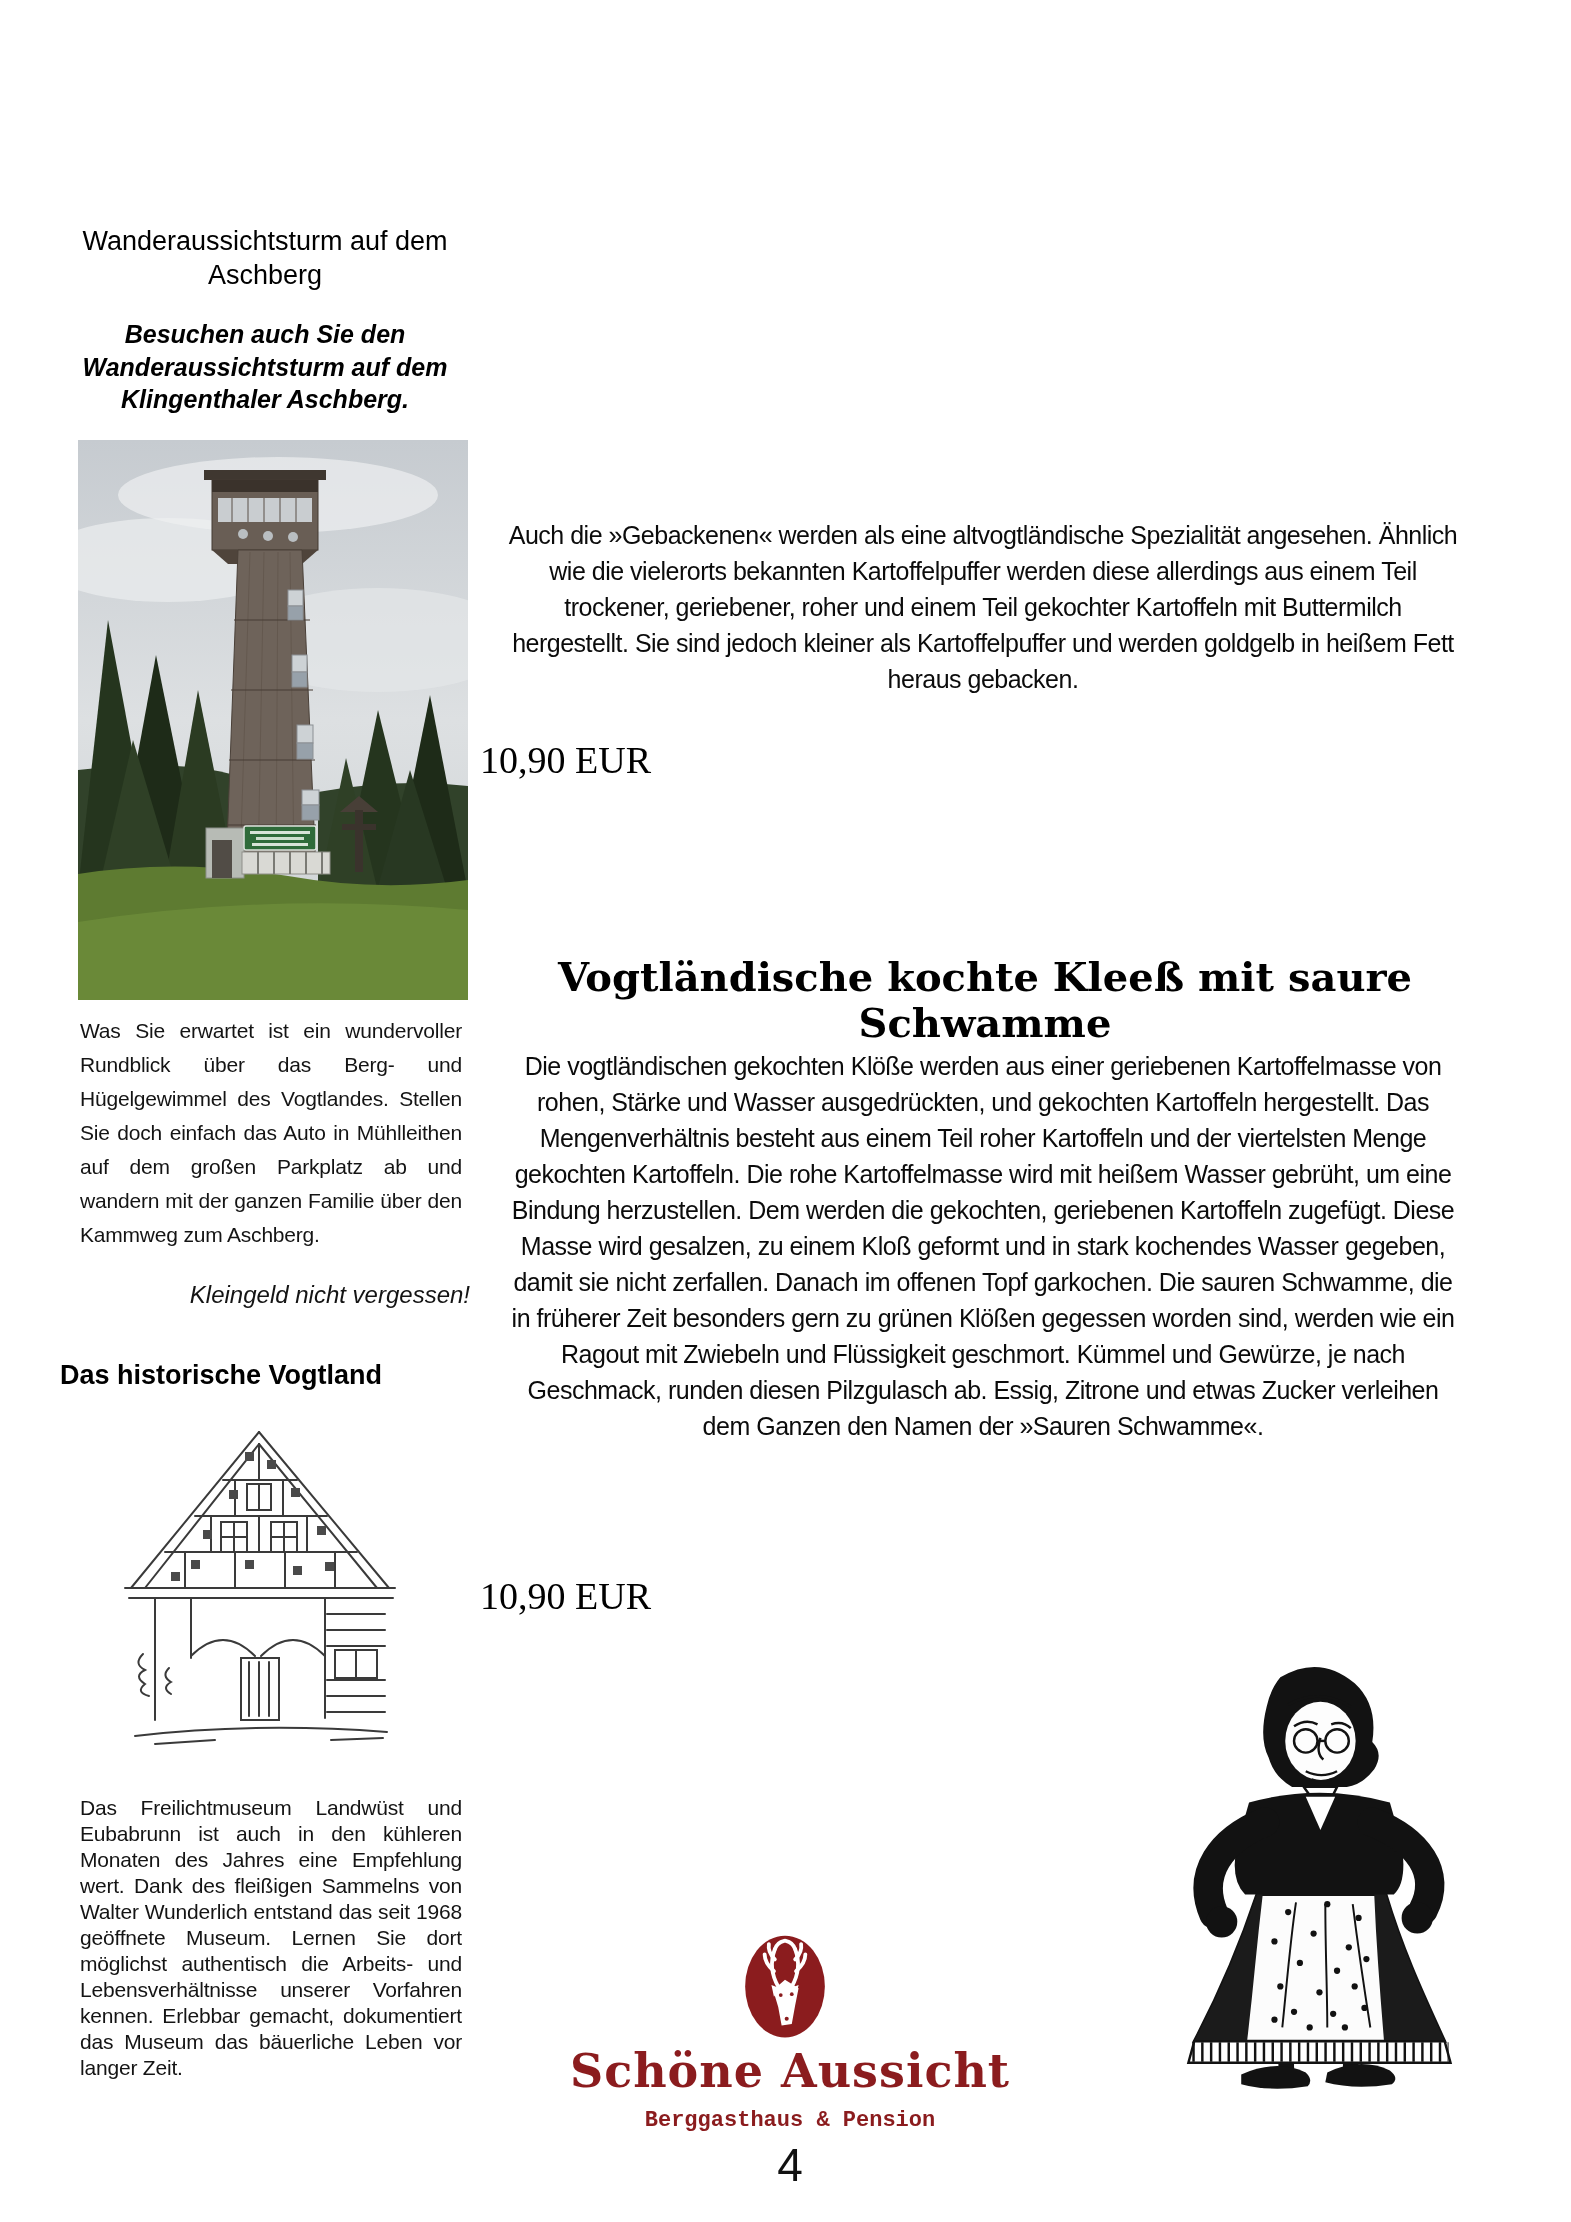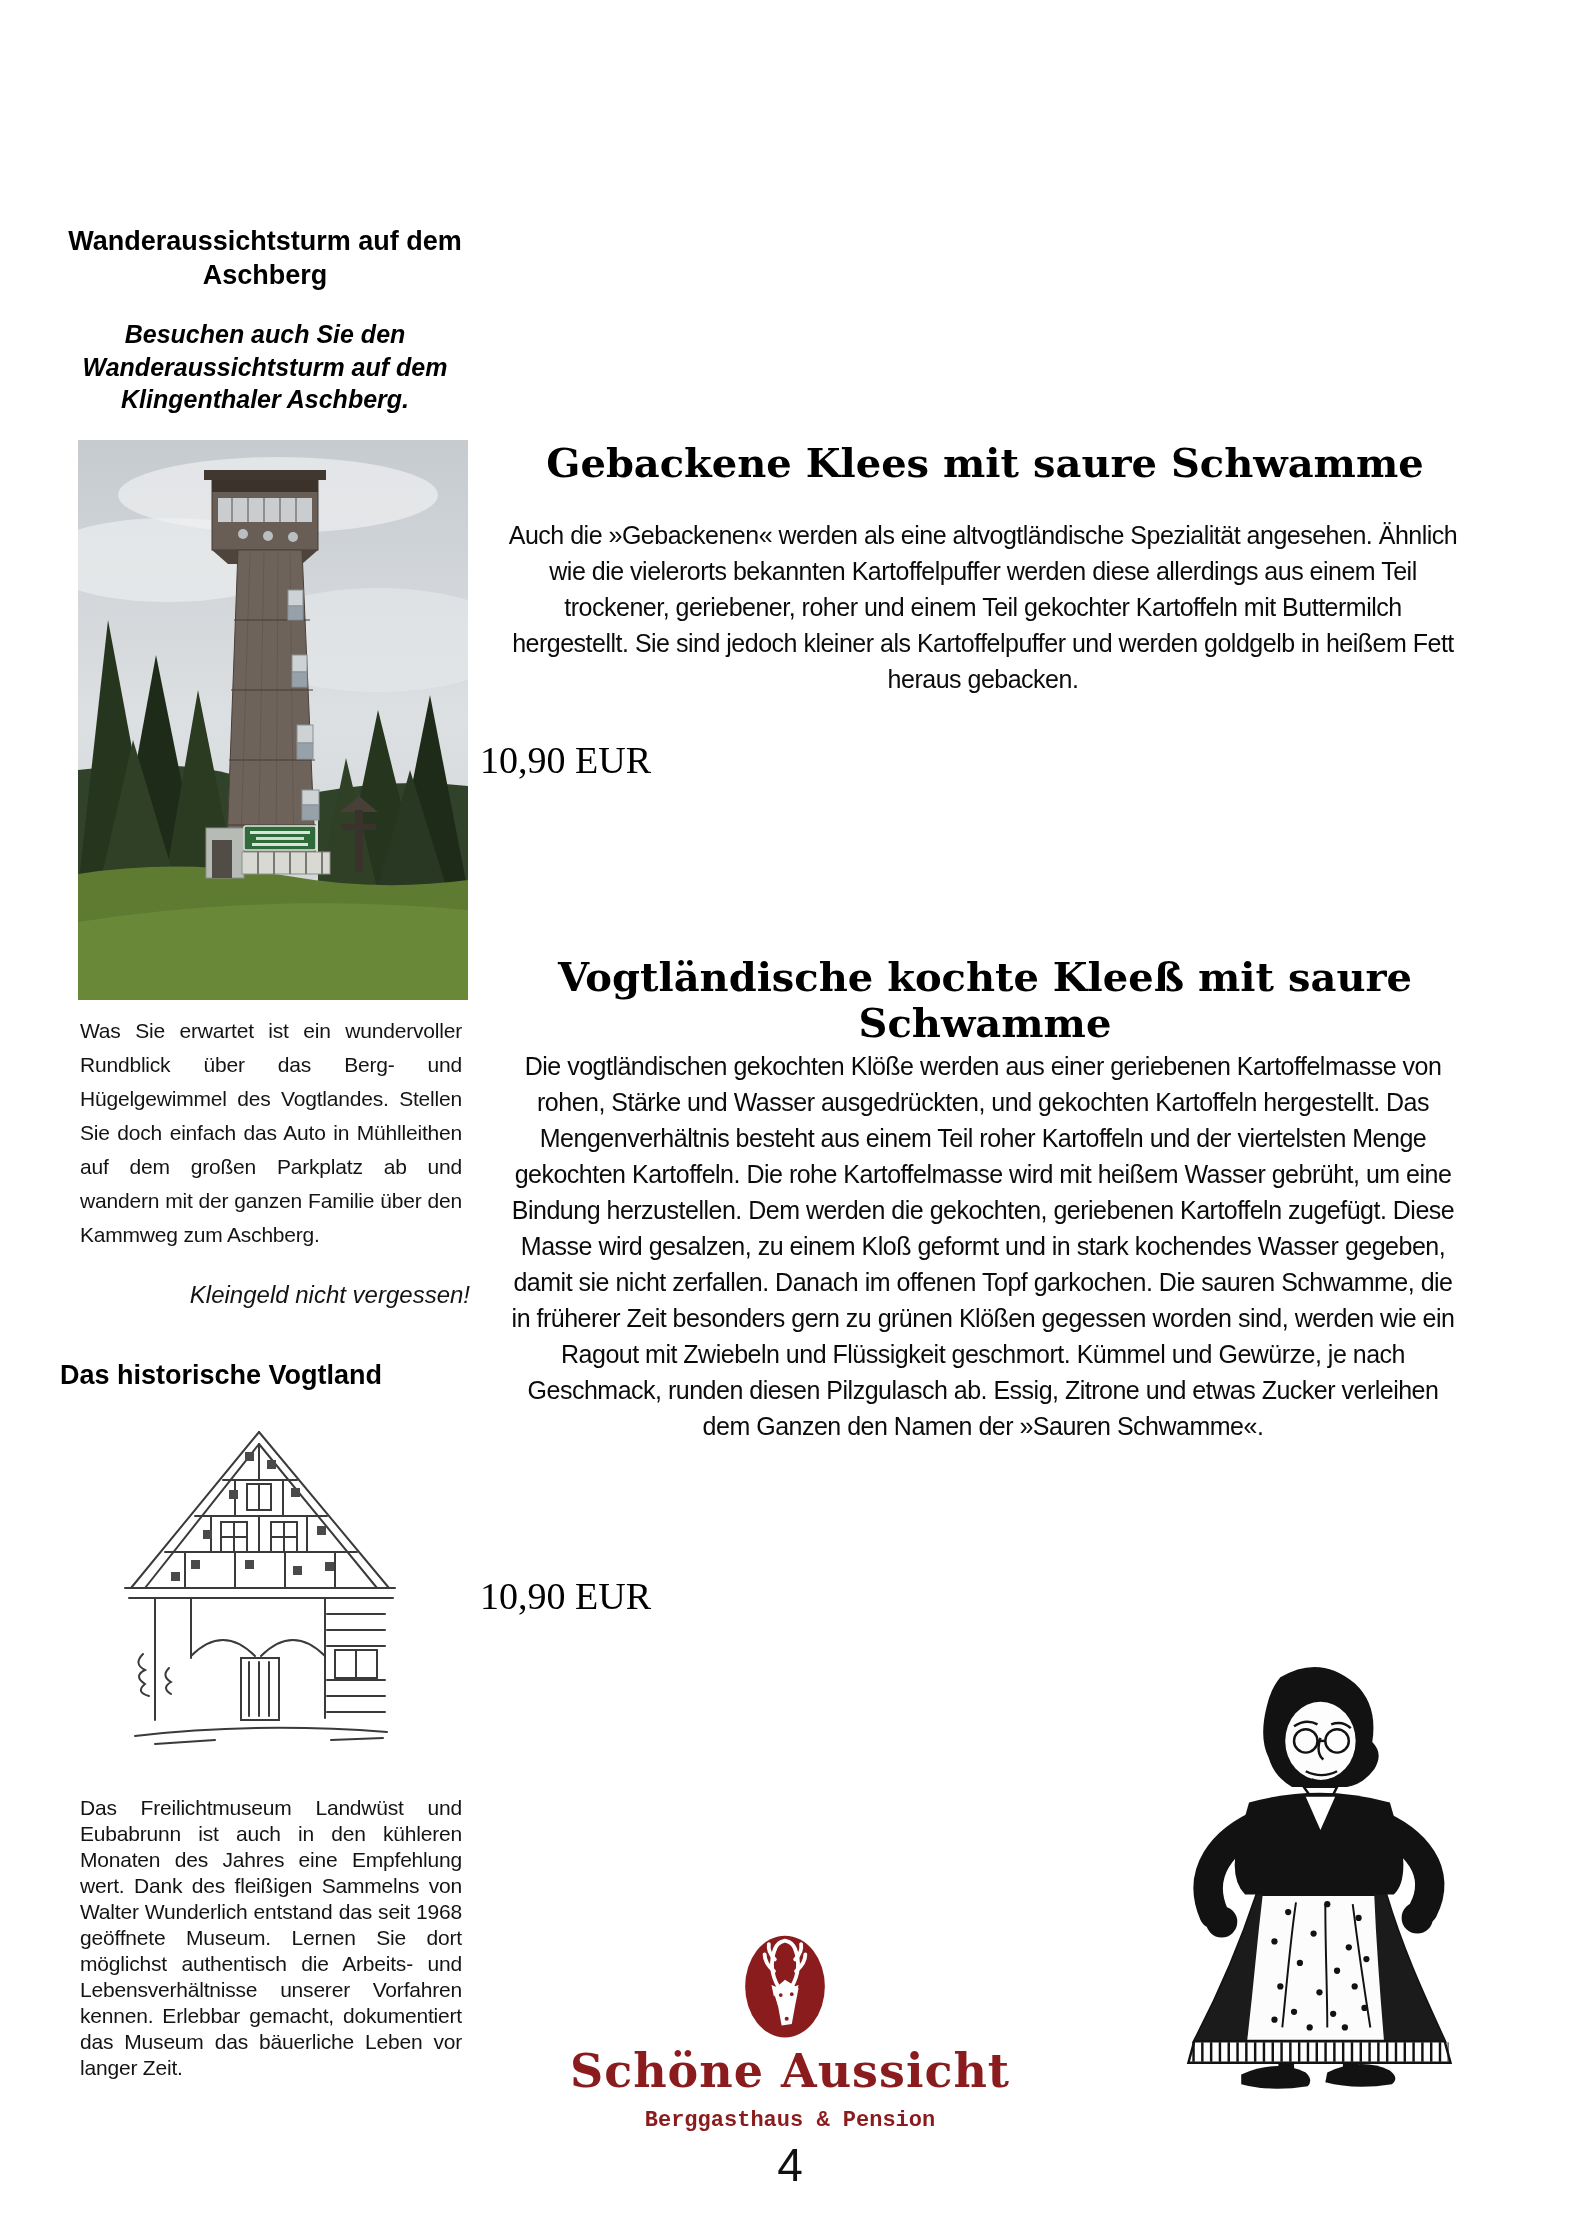--- a/index.html
+++ b/index.html
@@ -21,21 +21,21 @@
     line-height:36px;letter-spacing:-0.5px;color:#0b0b0b;}
   .dish1-desc{top:517px;}
   .dish2-desc{top:1048px;}
   .price{left:480px;width:1010px;text-align:left;
     font-family:"Liberation Serif",serif;font-size:38px;}
   .price1{top:738px;}
   .price2{top:1574px;}
 
   
   .sb-heading{left:60px;top:225px;width:410px;text-align:center;
-    font-weight:bold;font-size:27px;line-height:1.25;}
+    font-weight:normal;font-size:27px;line-height:1.25;}
   .sb-intro{left:60px;top:318px;width:410px;text-align:center;
     font-weight:bold;font-style:italic;font-size:25px;line-height:1.3;}
   .tower-img{left:78px;top:440px;}
   .sb-par{left:80px;width:382px;text-align:justify;font-size:21px;
     line-height:34px;letter-spacing:-0.2px;color:#141414;}
   .sb-par-tower{top:1014px;}
   .sb-note{left:60px;top:1274px;width:410px;text-align:right;
     font-style:italic;font-size:24px;color:#141414;margin-top:7px;}
   .sb-heading2{left:60px;top:1360px;width:410px;text-align:left;
     font-weight:bold;font-size:27px;}
@@ -204,21 +204,20 @@
       <rect x="96" y="142" width="9" height="9"></rect>
         <rect x="150" y="142" width="9" height="9"></rect>
       <rect x="230" y="144" width="9" height="9"></rect>
         <rect x="76" y="154" width="9" height="9"></rect>
       <rect x="198" y="148" width="9" height="9"></rect>
     </g>
   </svg>
 
   <div class="abs sb-par sb-par-museum">Das Freilichtmuseum Landwüst und Eubabrunn ist auch in den kühleren Monaten des Jahres eine Empfehlung wert. Dank des fleißigen Sammelns von Walter Wunderlich entstand das seit 1968 geöffnete Museum. Lernen Sie dort möglichst authentisch die Arbeits- und Lebensverhältnisse unserer Vorfahren kennen. Erlebbar gemacht, dokumentiert das Museum das bäuerliche Leben vor langer Zeit.</div>
 
-  <div class="abs dish-title dish1-title fraktur">Gebackene Klees mit saure Schwamme</div>
   <div class="abs dish-desc dish1-desc">Auch die »Gebackenen« werden als eine altvogtländische Spezialität angesehen. Ähnlich wie die vielerorts bekannten Kartoffelpuffer werden diese allerdings aus einem Teil trockener, geriebener, roher und einem Teil gekochter Kartoffeln mit Buttermilch hergestellt. Sie sind jedoch kleiner als Kartoffelpuffer und werden goldgelb in heißem Fett heraus gebacken.</div>
   <div class="abs price price1">10,90 EUR</div>
 
   <div class="abs dish-title dish2-title fraktur">Vogtländische kochte Kleeß mit saure Schwamme</div>
   <div class="abs dish-desc dish2-desc">Die vogtländischen gekochten Klöße werden aus einer geriebenen Kartoffelmasse von rohen, Stärke und Wasser ausgedrückten, und gekochten Kartoffeln hergestellt. Das Mengenverhältnis besteht aus einem Teil roher Kartoffeln und der viertelsten Menge gekochten Kartoffeln. Die rohe Kartoffelmasse wird mit heißem Wasser gebrüht, um eine Bindung herzustellen. Dem werden die gekochten, geriebenen Kartoffeln zugefügt. Diese Masse wird gesalzen, zu einem Kloß geformt und in stark kochendes Wasser gegeben, damit sie nicht zerfallen. Danach im offenen Topf garkochen. Die sauren Schwamme, die in früherer Zeit besonders gern zu grünen Klößen gegessen worden sind, werden wie ein Ragout mit Zwiebeln und Flüssigkeit geschmort. Kümmel und Gewürze, je nach Geschmack, runden diesen Pilzgulasch ab. Essig, Zitrone und etwas Zucker verleihen dem Ganzen den Namen der »Sauren Schwamme«.</div>
   <div class="abs price price2">10,90 EUR</div>
 
   <svg class="abs woman-img" width="335" height="445" viewBox="0 0 335 455">
 
     <path d="M152,30 Q192,6 228,36 Q252,58 246,96 Q258,108 248,124 Q236,140 220,142 L164,142 Q146,132 140,112 Q130,92 138,60 Q142,42 152,30 Z" fill="#121212"></path>

